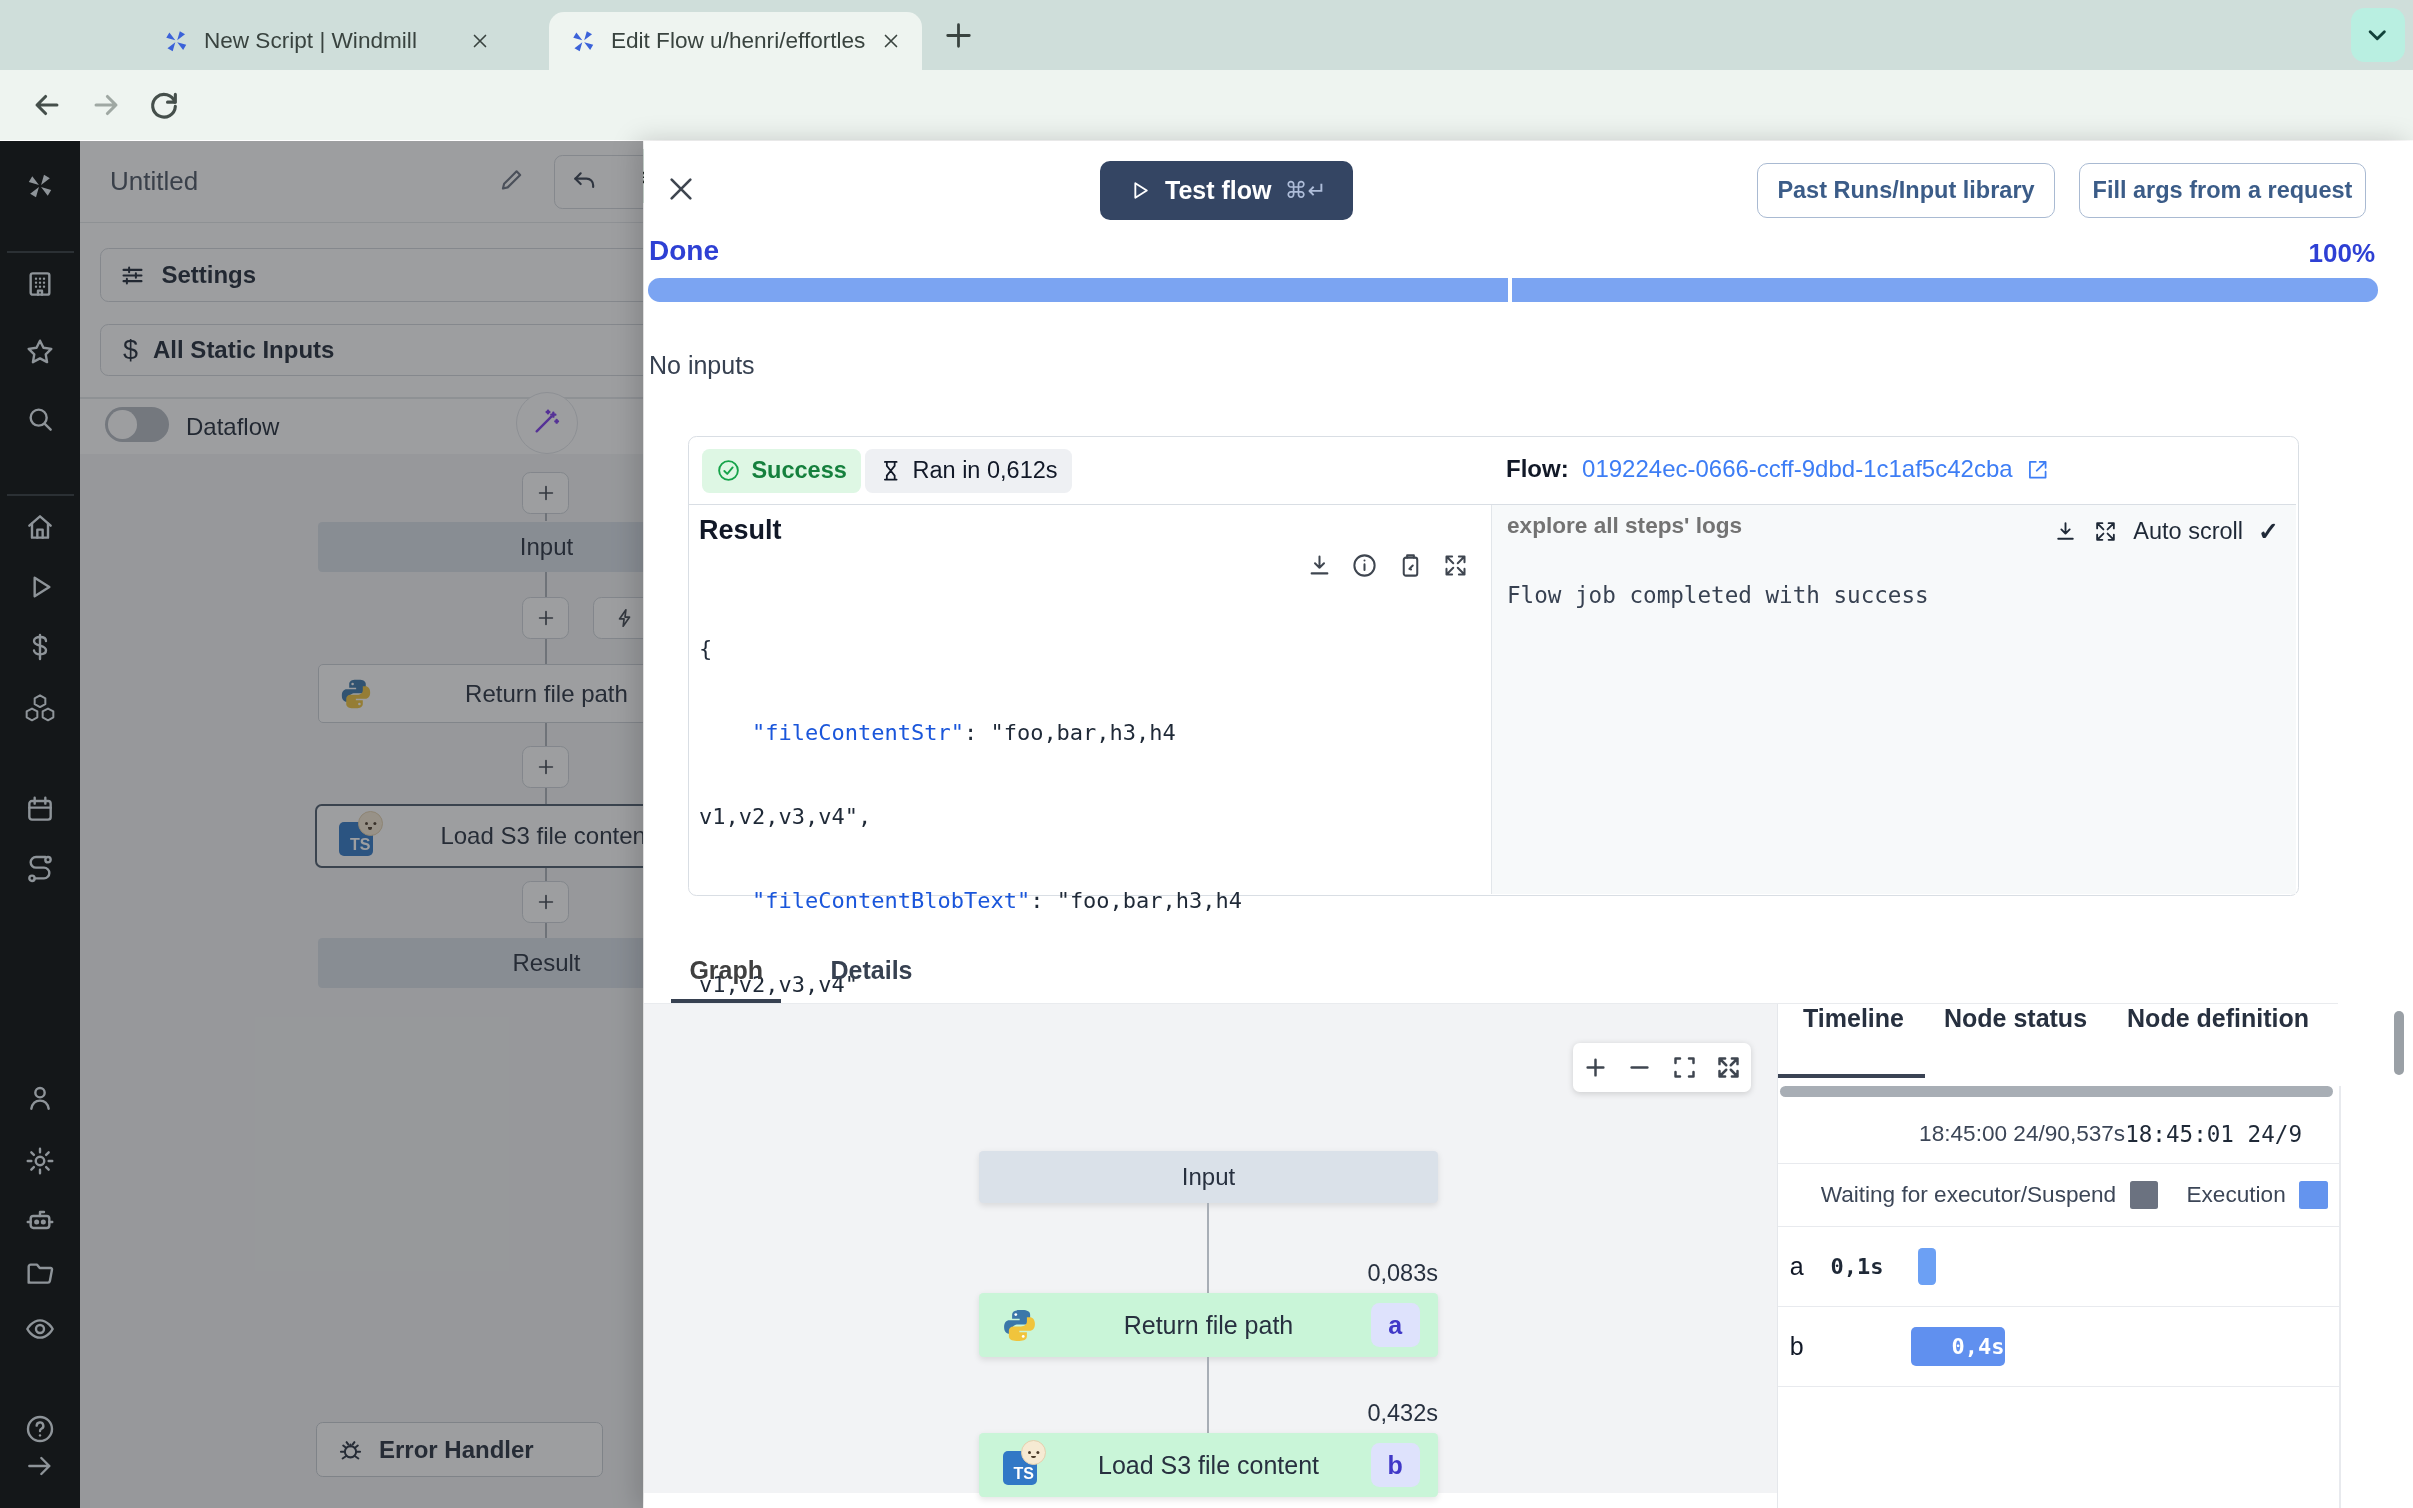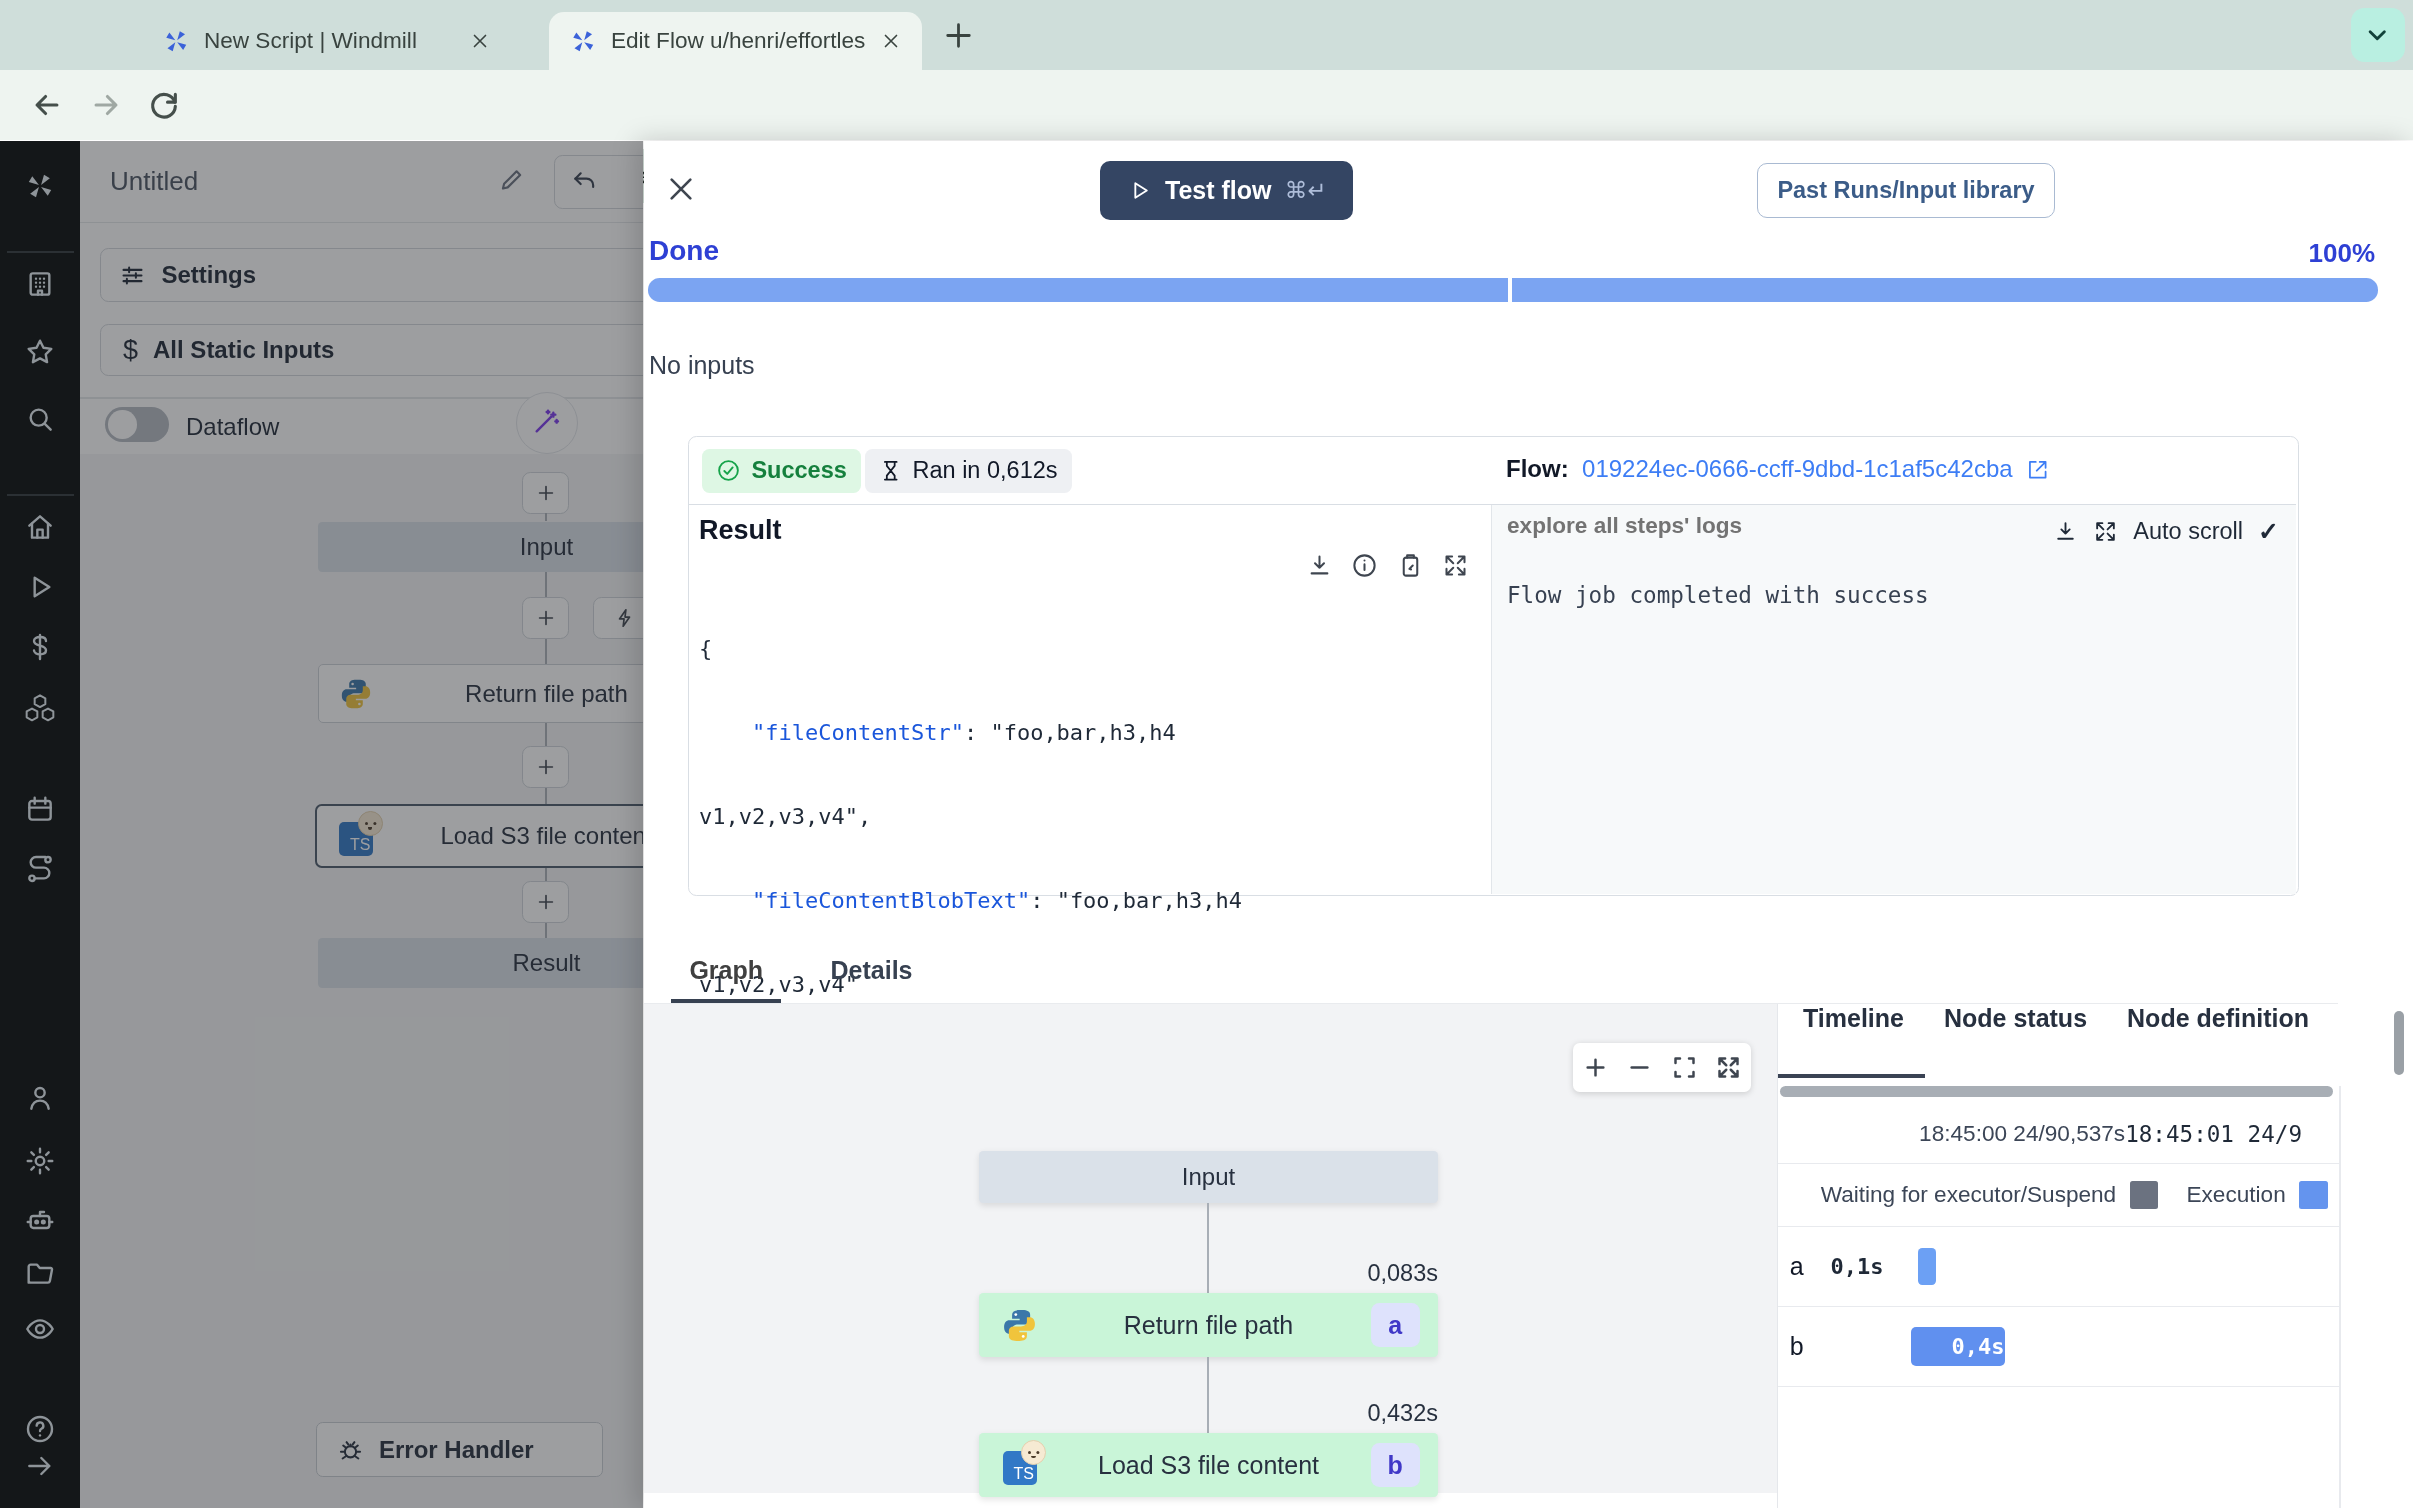--- a/index.html
+++ b/index.html
@@ -55,21 +55,21 @@
 .dur{position:absolute;right:339px;font-size:23.5px;color:#27303f}
 #zoomctl{position:absolute;left:929px;top:39px;width:178px;height:49px;background:#fff;border-radius:6.7px;box-shadow:0 1.7px 6.7px rgba(0,0,0,.15);display:flex;align-items:center;justify-content:space-around;color:#3f4650}
 #tl{position:absolute;left:1133px;top:863px;width:637px;height:504px;background:#fff;border-left:1.7px solid #e5e7eb}
 .tltab{font-size:25px;font-weight:600;color:#27303f}
 .trow{position:absolute;left:0;width:563px;border-bottom:1.7px solid #e8eaee;display:flex;align-items:center}
 .sq{width:28.5px;height:28.5px;border-radius:2.5px}
 .tsans{font-size:22.6px;color:#3c4657}
 
 .pyico svg,.tsico{flex:none}
 .tsico{position:relative;width:37px;height:37px}
-.tsbox{position:absolute;left:0;bottom:0;width:34px;height:34px;background:#3178c6;border-radius:5px;color:#fff;font-weight:400;font-size:16px;display:flex;align-items:flex-end;justify-content:flex-end;padding:2.5px}
+.tsbox{position:absolute;left:0;bottom:0;width:34px;height:34px;background:#3178c6;border-radius:5px;color:#fff;font-weight:700;font-size:16px;display:flex;align-items:flex-end;justify-content:flex-end;padding:2.5px}
 .bun{position:absolute;right:-6.7px;top:-8.4px;width:25px;height:25px;border-radius:50%;background:#f6ead3;border:1.7px solid #e3d0ae}
 .bun:before{content:"";position:absolute;left:5.9px;top:10px;width:3.4px;height:3.4px;border-radius:50%;background:#4a3b2a;box-shadow:8.4px 0 0 #4a3b2a}
 .bun:after{content:"";position:absolute;left:9.2px;top:15px;width:4.2px;height:2.5px;border-radius:0 0 3.4px 3.4px;background:#4a3b2a}
 .toggle{position:relative;width:64px;height:35px;border-radius:17.6px;background:#b4bac2}
 .toggle:before{content:"";position:absolute;left:3.4px;top:3.4px;width:28.5px;height:28.5px;border-radius:50%;background:#fff}
 #avatar{width:44px;height:44px;border-radius:50%;background:radial-gradient(circle at 35% 30%,#c8d6c2 0 30%,#7da37a 31% 60%,#4c6e52 61%);position:absolute;left:2291px;top:84px;overflow:hidden}
 #avatar:before{content:"";position:absolute;left:11.7px;top:17px;width:20px;height:28.5px;border-radius:10px 10px 0 0;background:#31493c}
 </style>
 </head>
 <body>
@@ -377,20 +377,23 @@
 
     <div class="btn-dark" style="left:456px;top:20px;width:253px;height:59px">
       <svg class="s" width="25" height="25" viewBox="0 0 24 24">
           <path d="M8 5l11 7-11 7z"></path>
         </svg>
       <span>Test flow</span>
       <span style="color:#aebdd9;font-size:22.6px;font-weight:400">⌘↵</span>
     </div>
     <div class="btn-line" style="left:1113px;top:22px;width:298px;height:55px">
         <span>Past Runs/Input library</span>
+      </div>
+    <div class="btn-line" style="left:1435px;top:22px;width:287px;height:55px">
+        <span>Fill args from a request</span>
       </div>
 
     <span style="position:absolute;left:5px;top:94px;font-size:28px;font-weight:700;color:#2e40d4">Done</span>
     <span style="position:absolute;right:39px;top:97px;font-size:26px;font-weight:600;color:#2e40d4">100%</span>
     <div id="prog">
         <span class="stripe"></span>
       </div>
     <span style="position:absolute;left:5px;top:210px;font-size:25px;color:#374151">No inputs</span>
 
     <div id="card">

